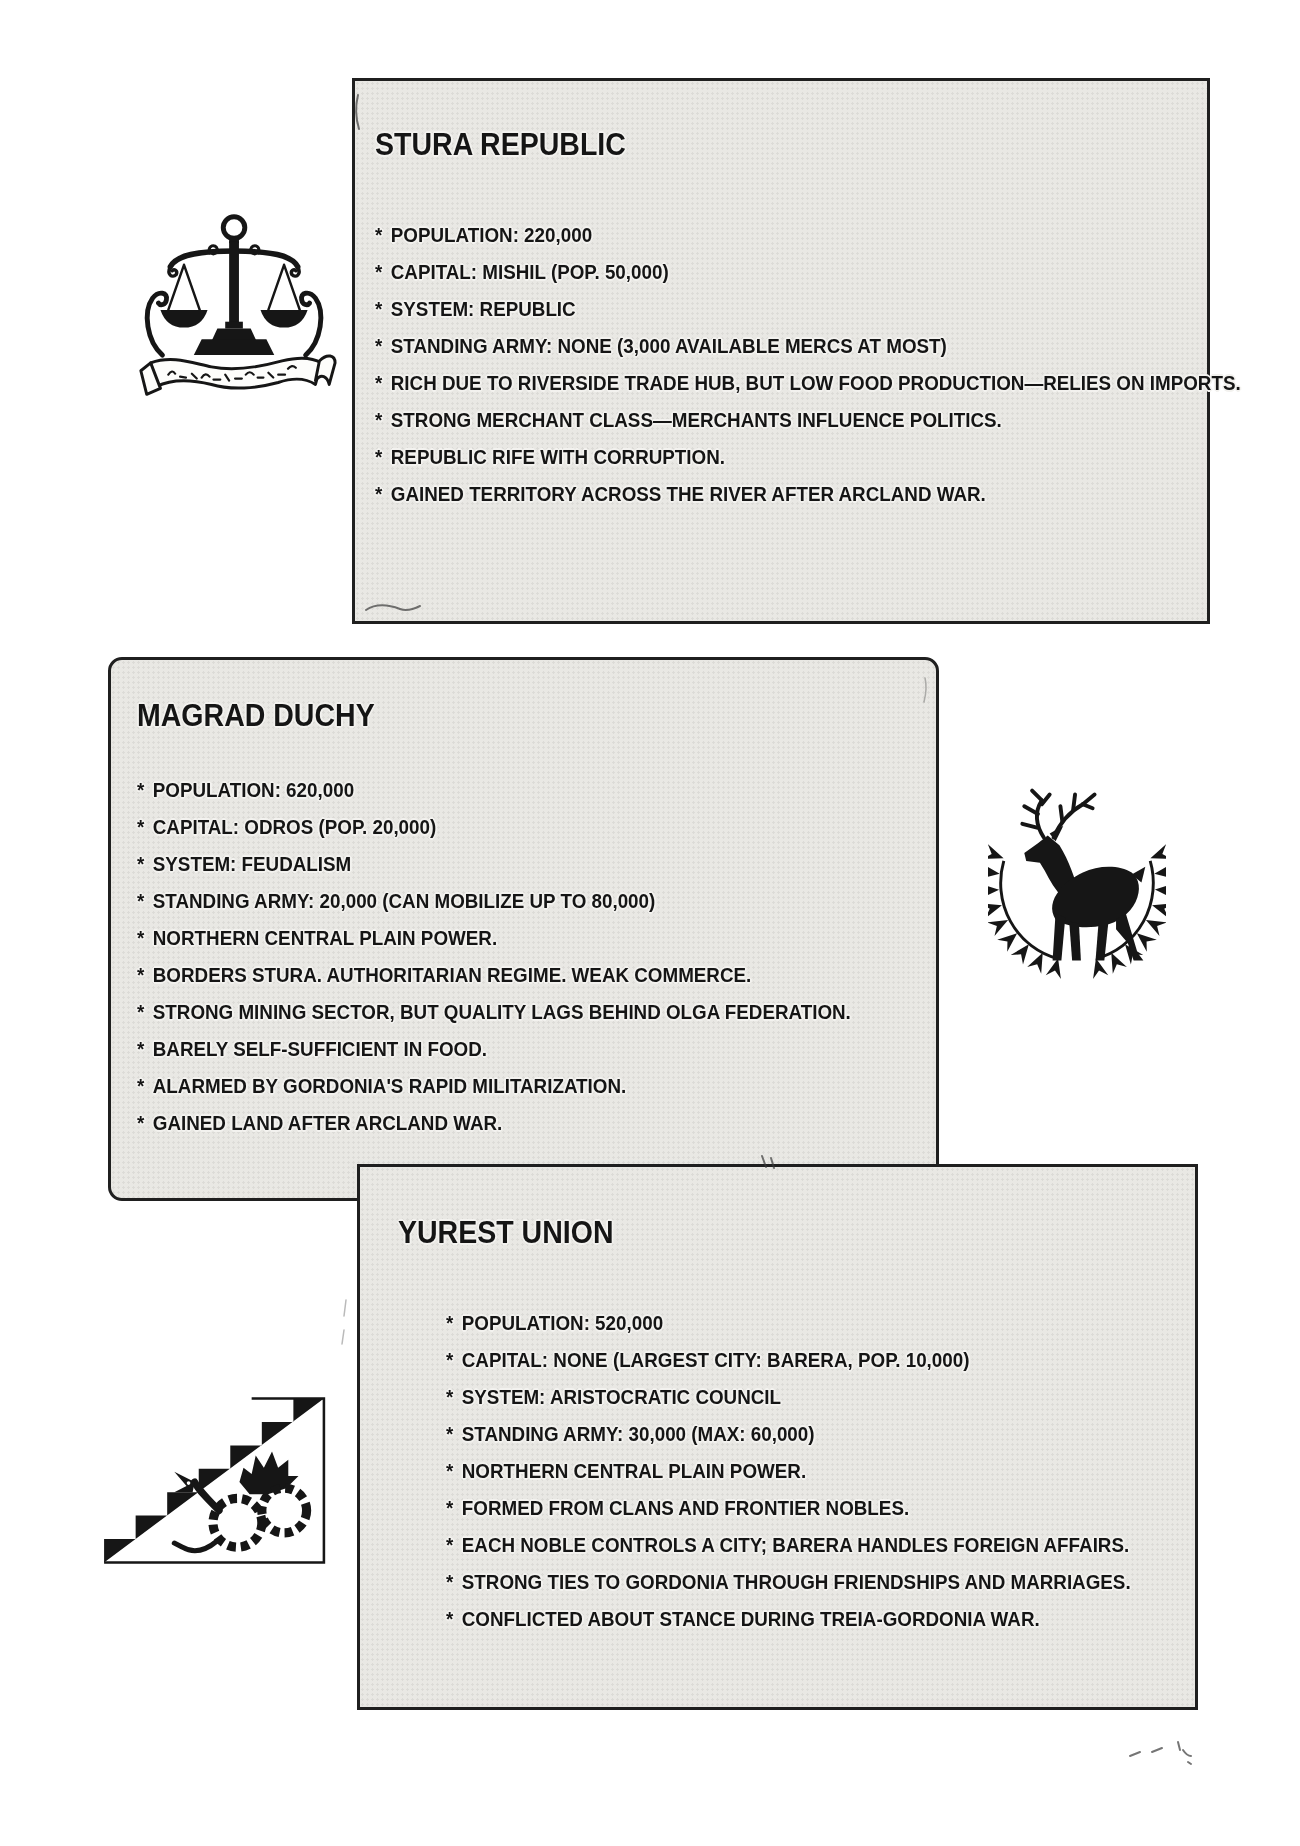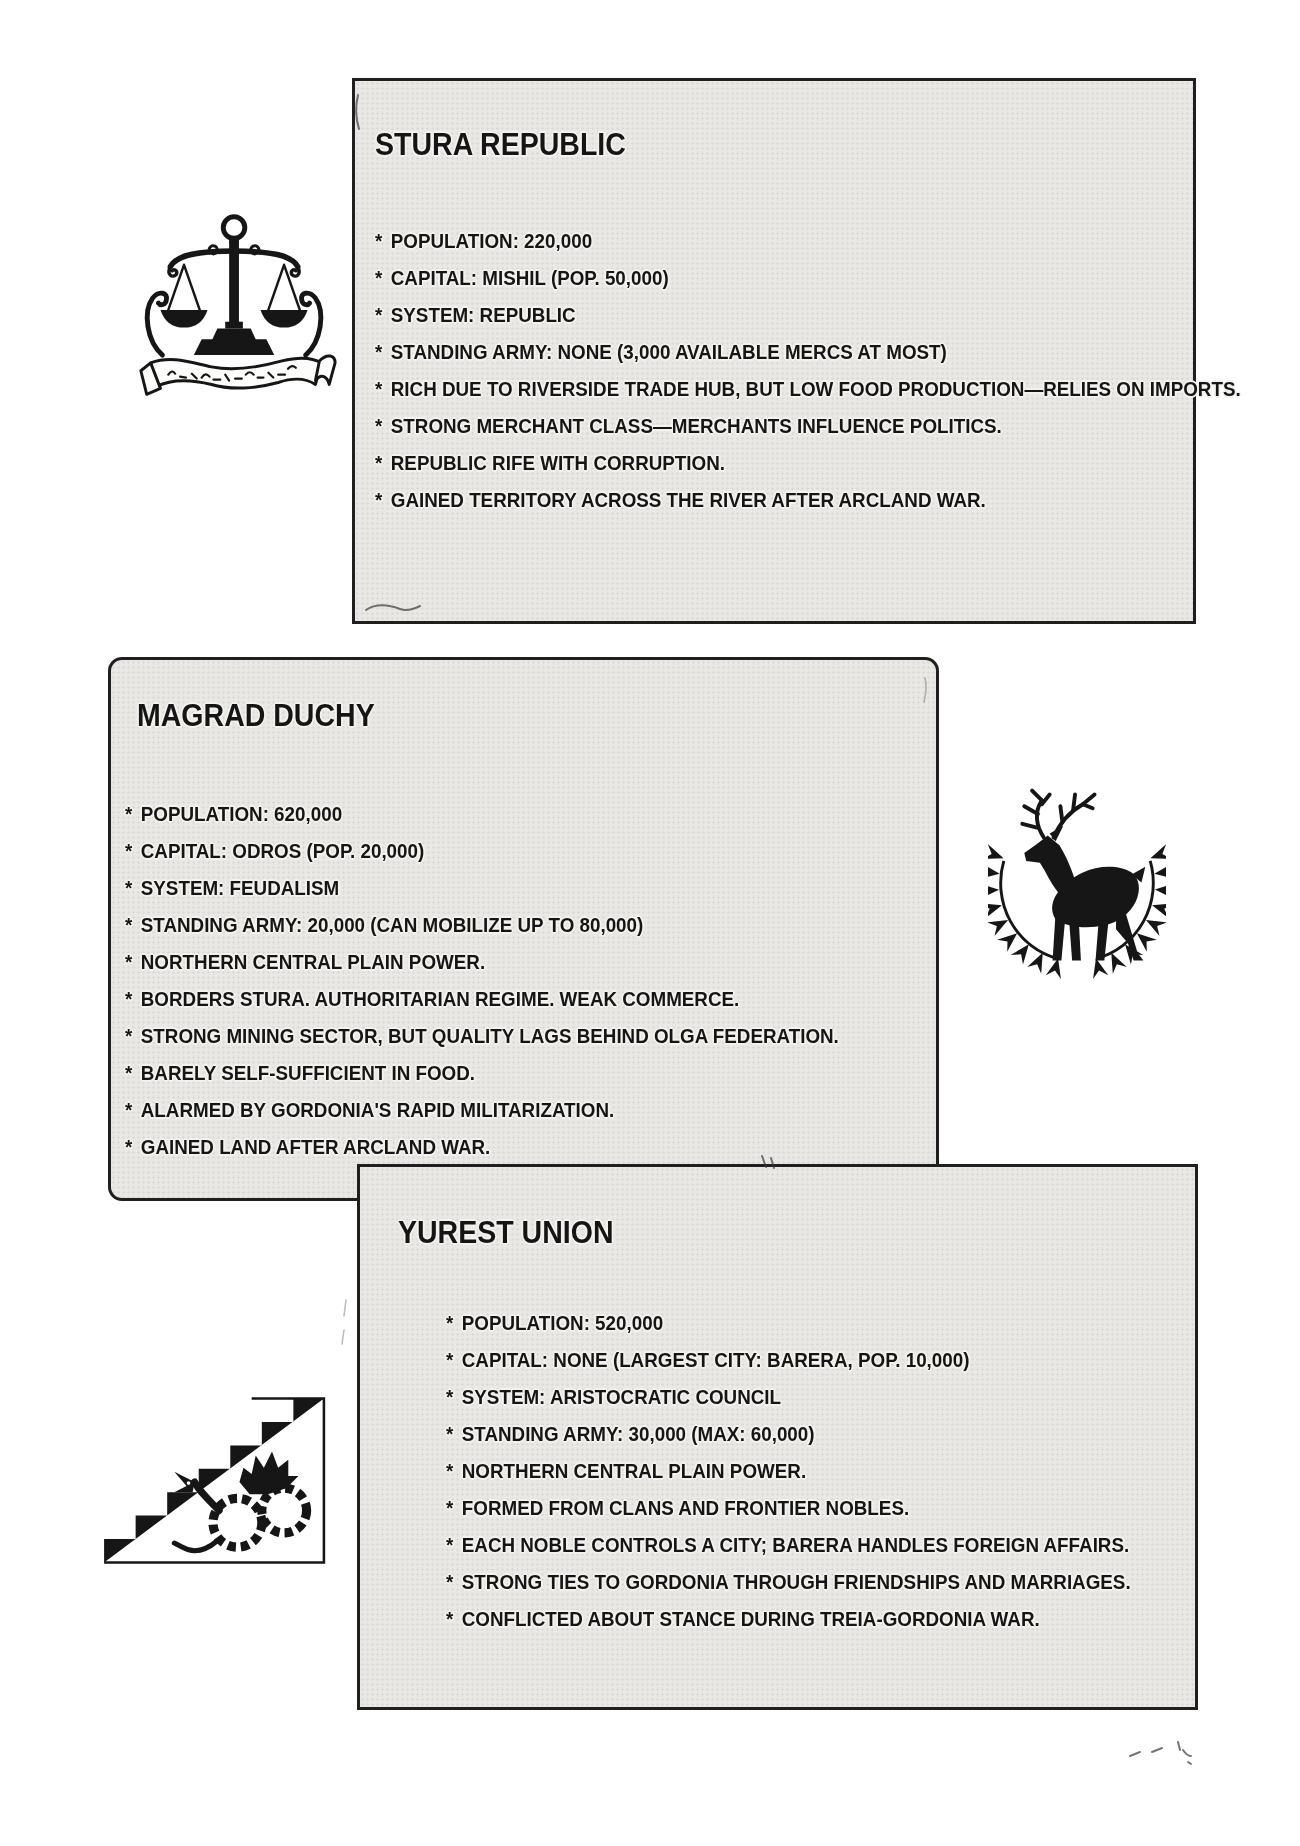--- a/index.html
+++ b/index.html
@@ -5,35 +5,35 @@
   html,body{margin:0;padding:0;background:#ffffff;}
   .page{
     position:relative;width:1300px;height:1846px;background:#ffffff;overflow:hidden;
     font-family:"Liberation Sans","DejaVu Sans",sans-serif;color:#151515;
   }
   .panel{
     position:absolute;background-color:#e9e8e4;border:3px solid #1f1f1f;
     background-image:radial-gradient(rgba(0,0,0,0.055) 1px, rgba(0,0,0,0) 1.35px);
     background-size:5px 5px;
   }
-  #panel-stura{left:352px;top:78px;width:838px;height:540px;}
+  #panel-stura{left:352px;top:78px;width:838px;height:540px;padding-left:14px;}
   #panel-magrad{left:108px;top:657px;width:825px;height:538px;border-radius:14px;}
   #panel-yurest{left:357px;top:1164px;width:835px;height:540px;}
   .panel h2{
     position:absolute;margin:0;font-size:31px;font-weight:700;letter-spacing:0;
     transform:scale(0.92,1);transform-origin:left top;white-space:nowrap;
     text-shadow:-2px 0 0 #f3f2ef,2px 0 0 #f3f2ef,0 -2px 0 #f3f2ef,0 2px 0 #f3f2ef,
                 -1px -1px 0 #f3f2ef,1px -1px 0 #f3f2ef,-1px 1px 0 #f3f2ef,1px 1px 0 #f3f2ef;
   }
   #panel-stura h2{left:20px;top:46px;}
   #panel-magrad h2{left:26px;top:38px;}
   #panel-yurest h2{left:38px;top:48px;}
   .facts{position:absolute;margin:0;padding:0;list-style:none;}
-  #panel-stura .facts{left:20px;top:142px;}
-  #panel-magrad .facts{left:14px;top:112px;margin-top:24px;}
+  #panel-stura .facts{left:20px;top:136px;}
+  #panel-magrad .facts{left:26px;top:112px;}
   #panel-yurest .facts{left:38px;top:138px;margin-left:48px;}
   .facts li{
     height:37px;line-height:37px;font-size:20px;font-weight:700;white-space:nowrap;
     transform:scale(0.94,1);transform-origin:left center;
     text-shadow:-2px 0 0 #f3f2ef,2px 0 0 #f3f2ef,0 -2px 0 #f3f2ef,0 2px 0 #f3f2ef,
                 -1px -1px 0 #f3f2ef,1px -1px 0 #f3f2ef,-1px 1px 0 #f3f2ef,1px 1px 0 #f3f2ef;
   }
   .facts .b{display:inline-block;margin-right:9px;}
   .emblem{position:absolute;}
   #emblem-scales{left:133px;top:206px;width:206px;height:200px;}

